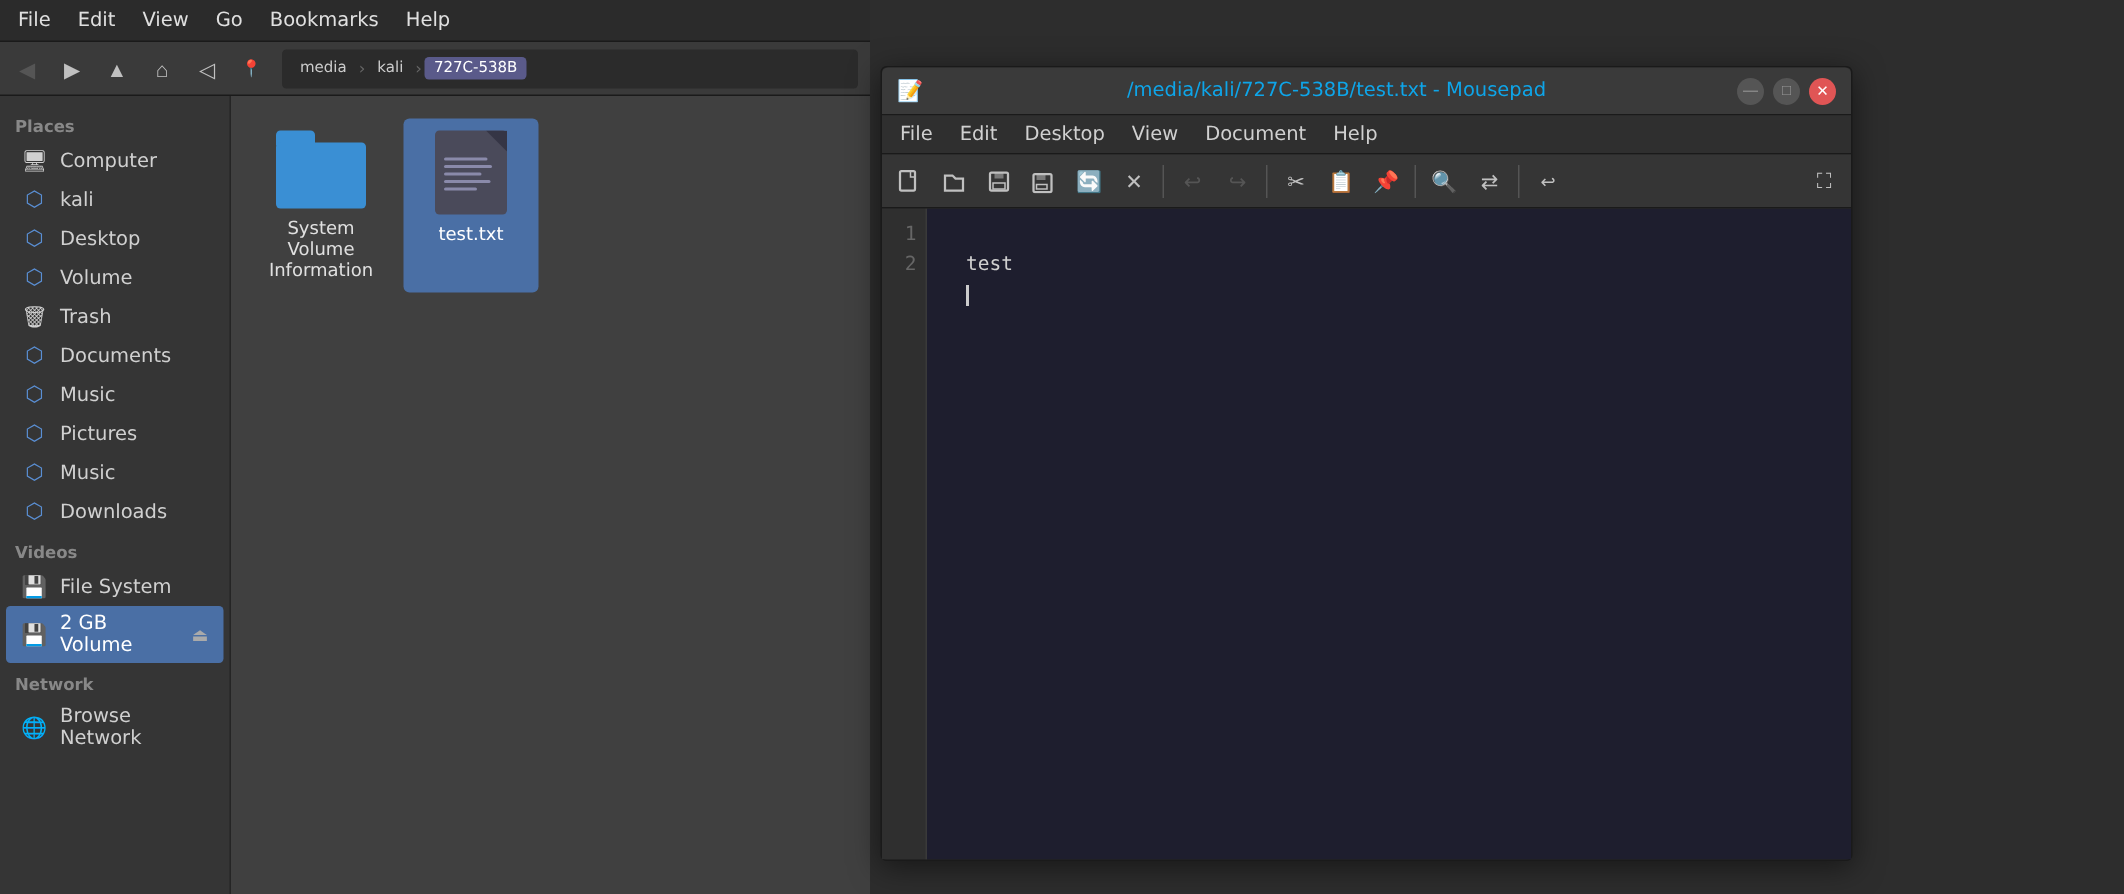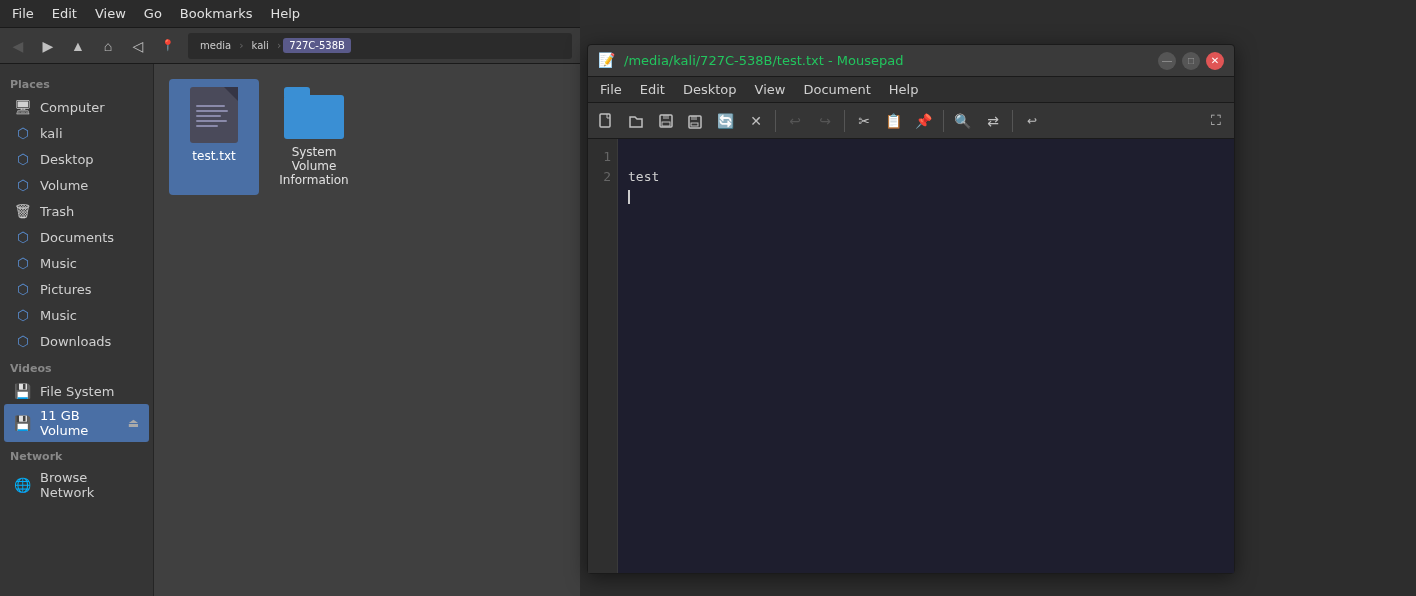--- a/index.html
+++ b/index.html
@@ -240,21 +240,22 @@
       border-bottom: 1px solid #1a1a1a;
     }
     .window-title-icon {
       width: 18px; height: 18px;
       margin-right: 8px;
       font-size: 14px;
     }
     .window-title-text {
       flex: 1;
       font-size: 13px;
-      color: #22c55e;
+      color: #0ea5e9;
+      text-align: center;
     }
     .window-controls {
       display: flex;
       gap: 6px;
       align-items: center;
     }
     .win-btn {
       width: 18px; height: 18px;
       border-radius: 50%;
       border: none;
@@ -326,21 +327,21 @@
       font-size: 13px;
       line-height: 20px;
       text-align: right;
       min-width: 30px;
       border-right: 1px solid #3a3a3a;
       user-select: none;
     }
     .editor-text-area {
       flex: 1;
       background: #1e1e2e;
-      padding: 8px 10px;
+      padding: 8px 26px;
       font-family: 'DejaVu Sans Mono', monospace;
       font-size: 13px;
       line-height: 20px;
       color: #d0d0d0;
       white-space: pre;
       overflow: auto;
     }
     .cursor {
       display: inline-block;
       width: 2px;
@@ -430,53 +431,53 @@
       </div>
 
       <div class="sidebar-section-label">Videos</div>
 
       <div class="sidebar-item">
         <span class="sidebar-icon">💾</span>
         <span>File System</span>
       </div>
       <div class="sidebar-item active">
         <span class="sidebar-icon">💾</span>
-        <span>11 GB Volume</span>
+        <span>2 GB Volume</span>
         <span class="sidebar-eject">⏏</span>
       </div>
 
       <div class="sidebar-section-label">Network</div>
 
       <div class="sidebar-item">
         <span class="sidebar-icon">🌐</span>
         <span>Browse Network</span>
       </div>
     </div>
 
     <div class="file-area">
+
+      <div class="file-item">
+        <div class="file-icon-folder">
+          <div class="folder-tab"></div>
+          <div class="folder-body"></div>
+        </div>
+        <span class="file-label">System Volume Information</span>
+      </div>
 
       <div class="file-item selected">
         <div class="file-icon-txt">
           <div class="lines">
             <div class="line" style="width:80%"></div>
             <div class="line" style="width:90%"></div>
             <div class="line" style="width:70%"></div>
             <div class="line" style="width:85%"></div>
             <div class="line" style="width:60%"></div>
           </div>
         </div>
         <span class="file-label">test.txt</span>
-      </div>
-
-      <div class="file-item">
-        <div class="file-icon-folder">
-          <div class="folder-tab"></div>
-          <div class="folder-body"></div>
-        </div>
-        <span class="file-label">System Volume Information</span>
       </div>
     </div>
   </div>
 </div>
 
 <div class="mousepad-window">
 
   <div class="window-titlebar">
     <span class="window-title-icon">📝</span>
     <span class="window-title-text">/media/kali/727C-538B/test.txt - Mousepad</span>

